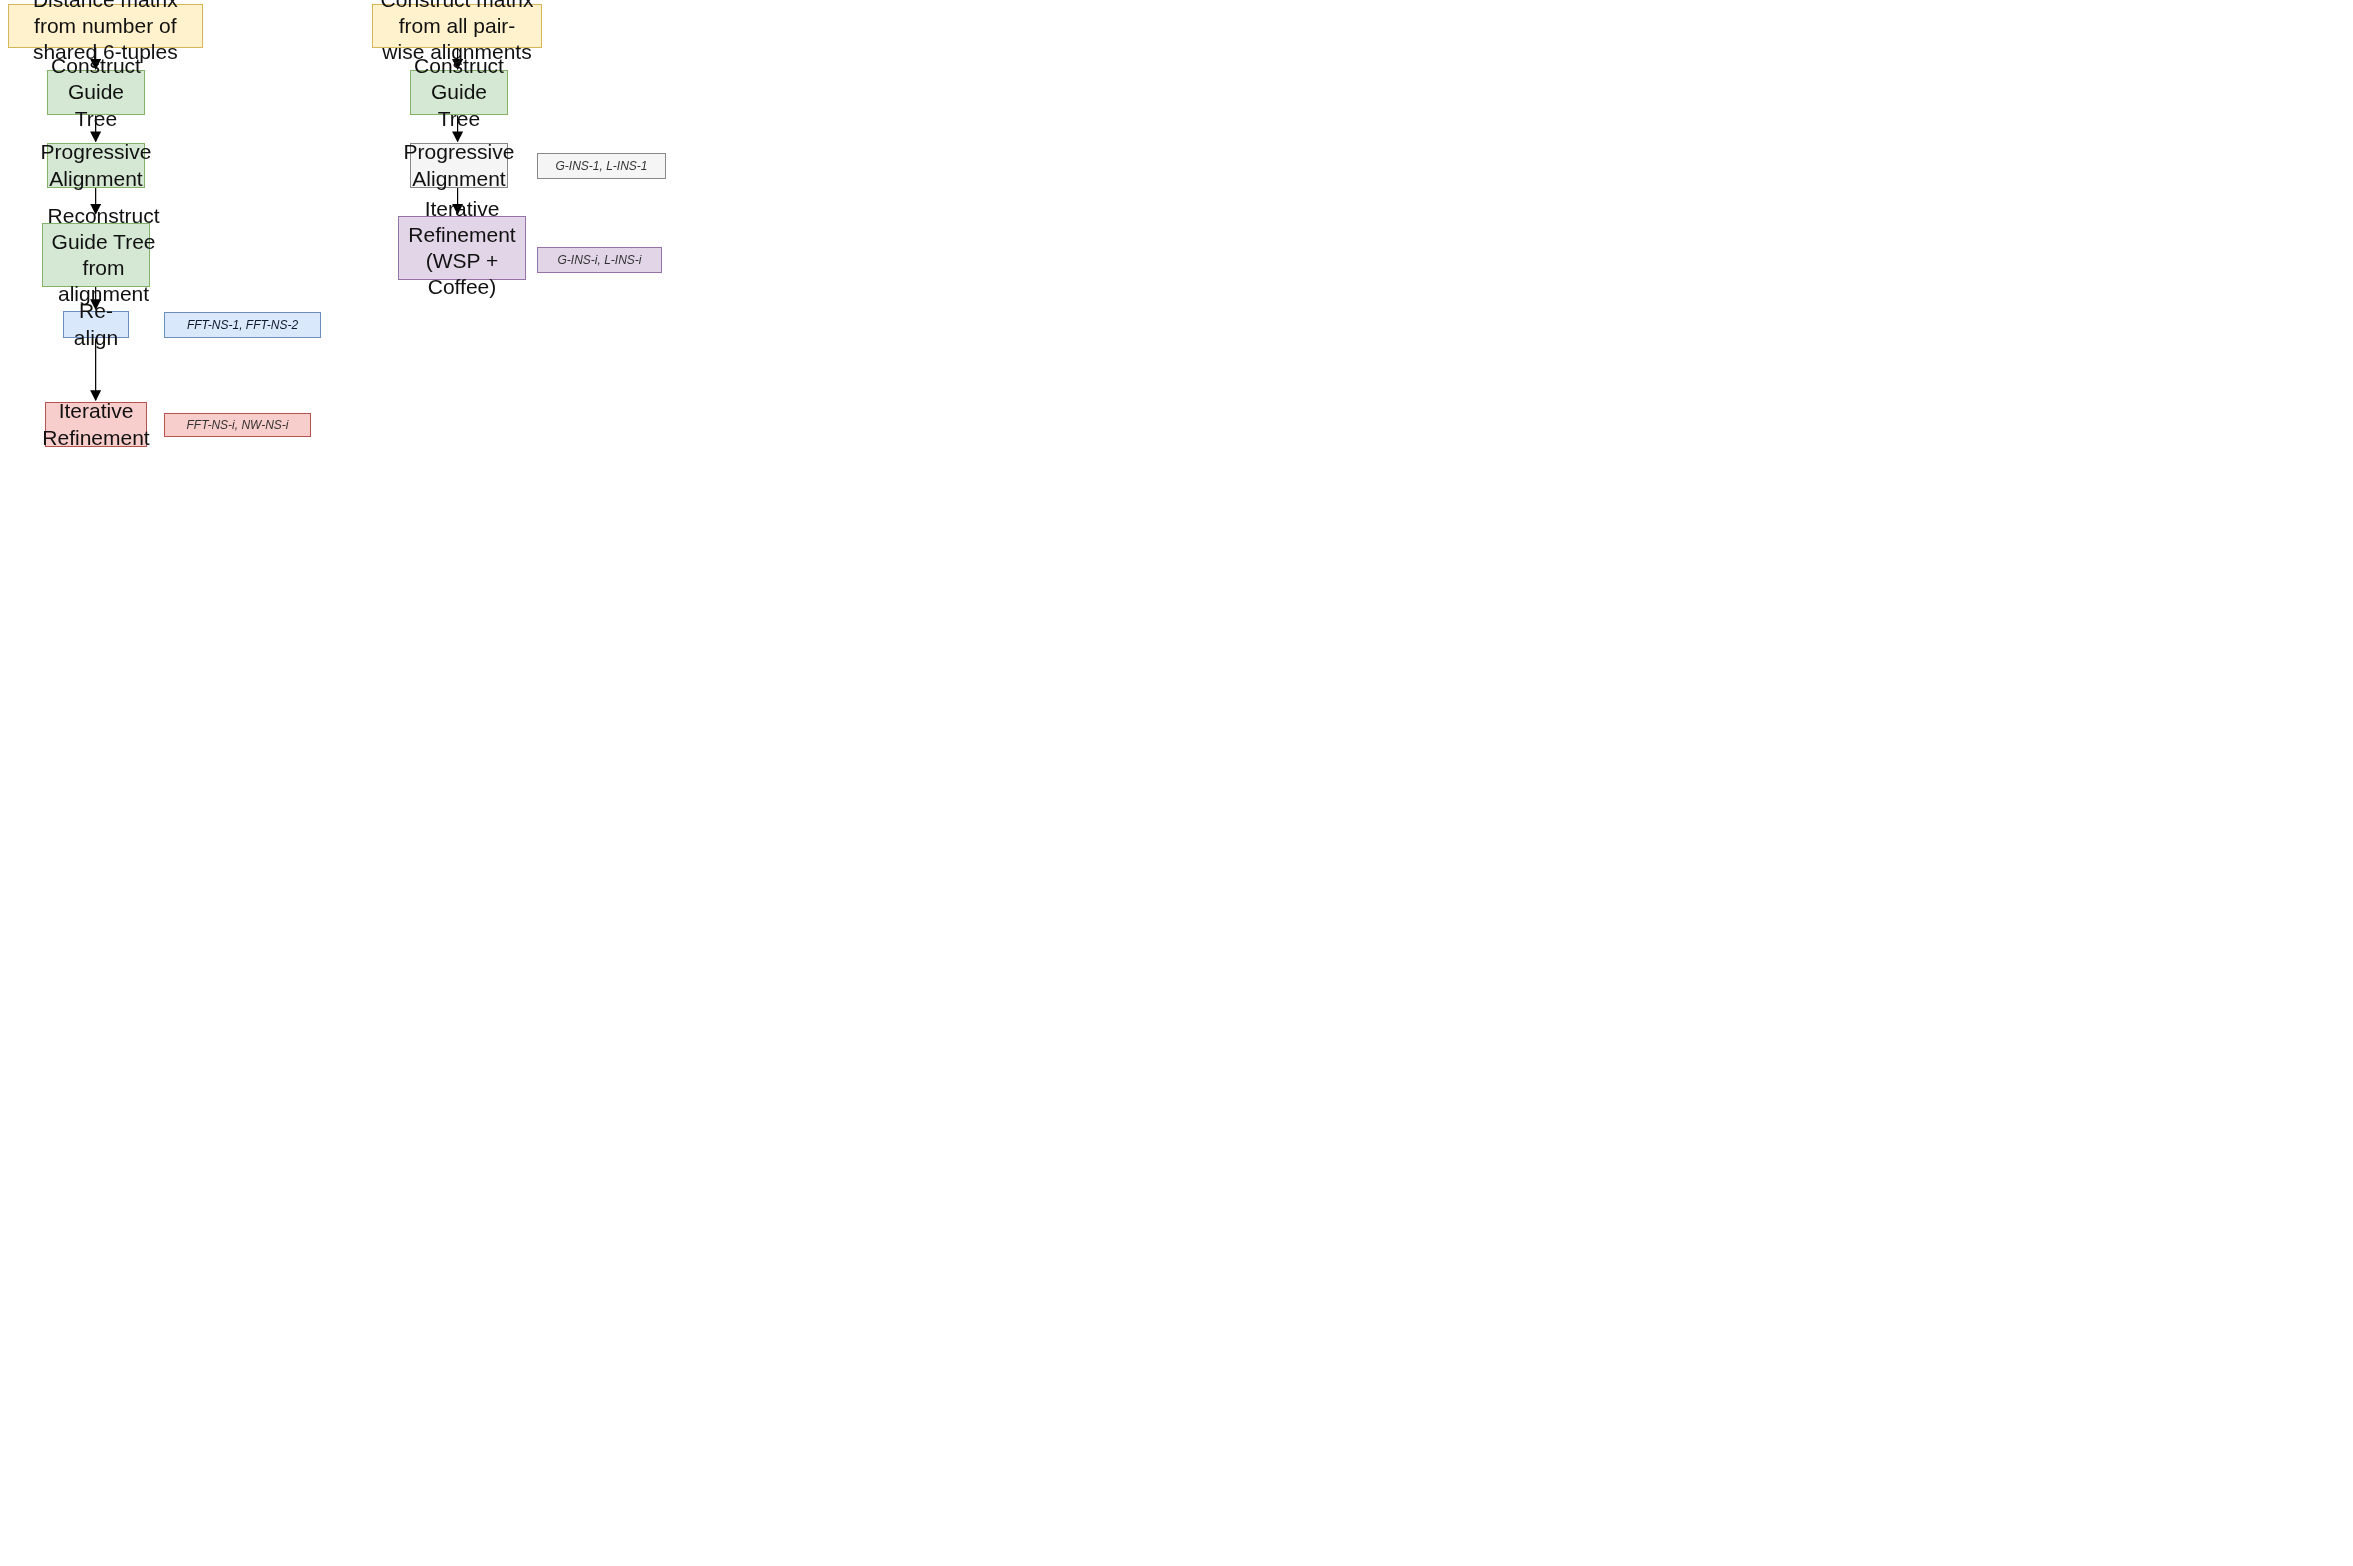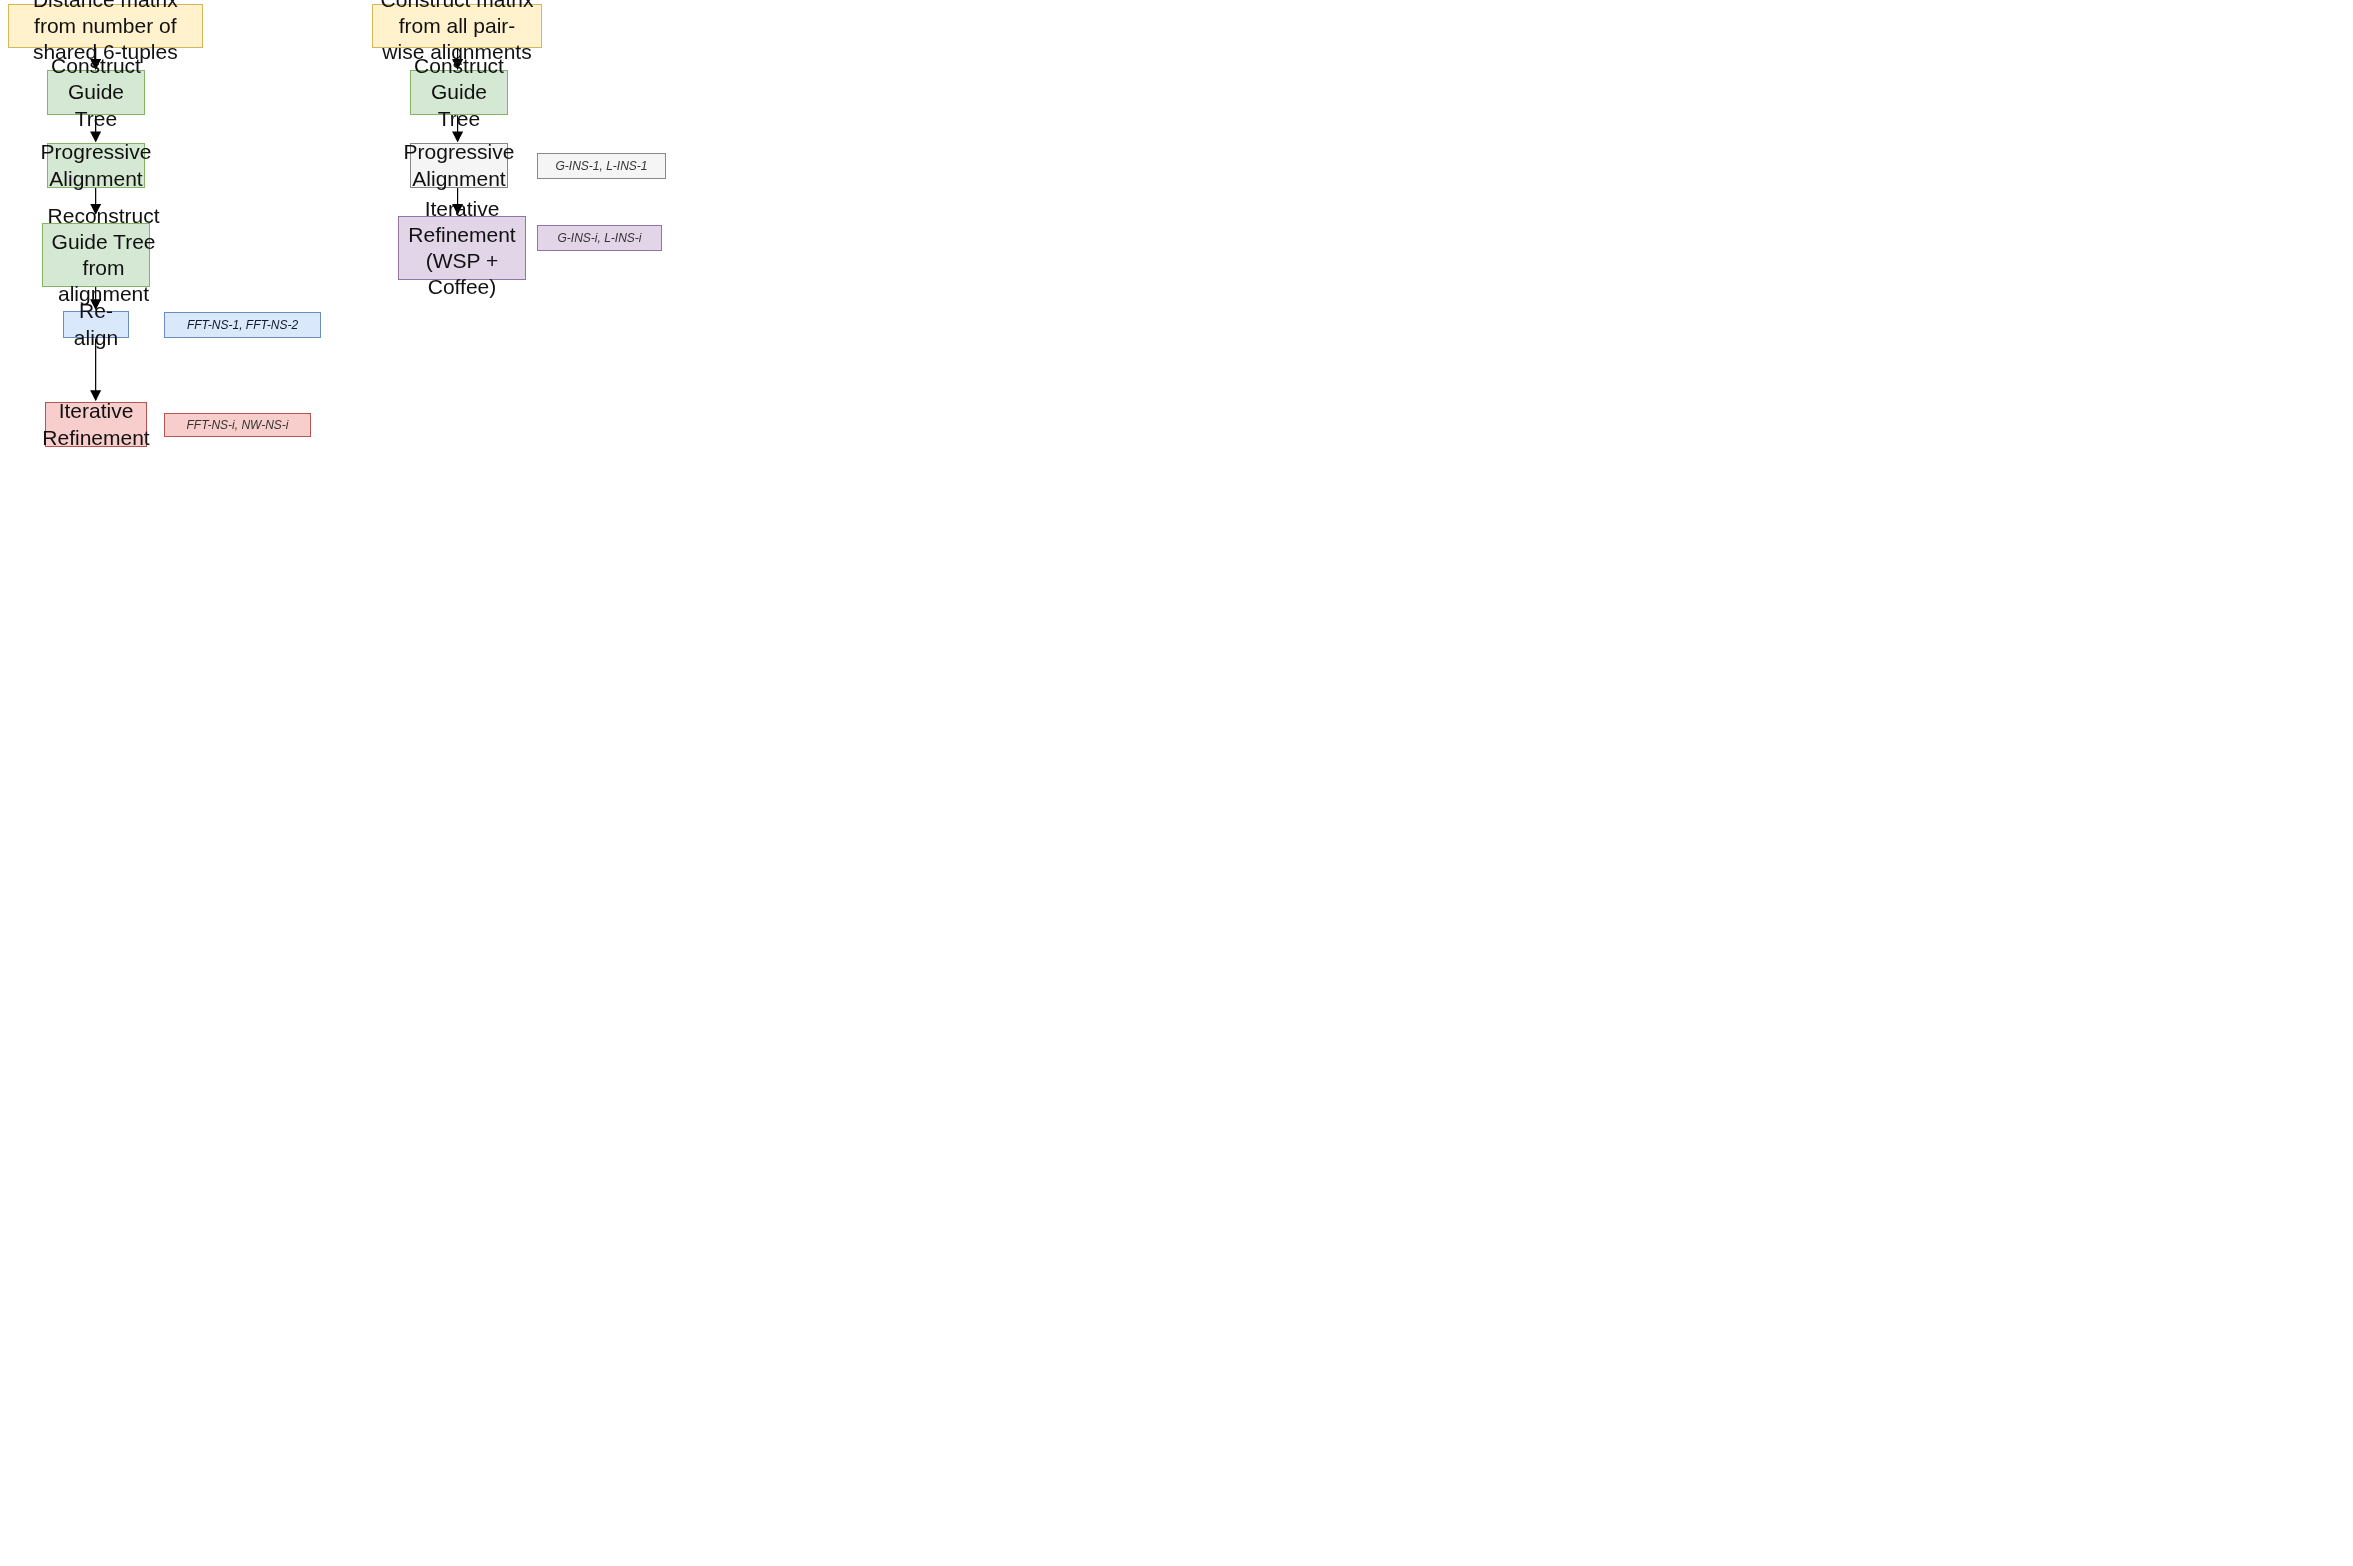--- a/index.html
+++ b/index.html
@@ -125,18 +125,18 @@
   </div>
 
   <div class="box purple" style="left:398px; top:216px; width:128px; height:64px;align-items:center;">
     <span>Iterative Refinement (WSP + Coffee)</span>
   </div>
 
   <div class="label grey" style="left:537px; top:153px; width:129px; height:25.5px;">
     <span>G-INS-1, L-INS-1</span>
   </div>
 
-  <div class="label purple" style="left:537px; top:225px; width:125px; height:25.5px;">
+  <div class="label purple" style="left:537px; top:247px; width:125px; height:25.5px;">
     <span>G-INS-i, L-INS-i</span>
   </div>
 
 </div>
 
 
 </body></html>

